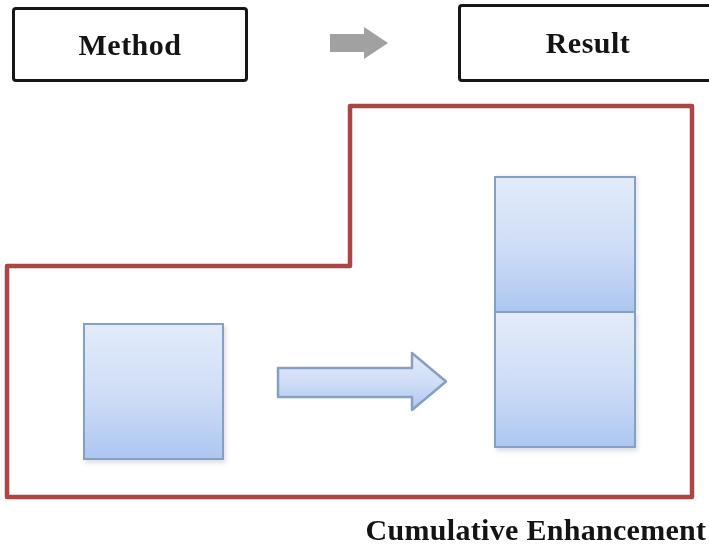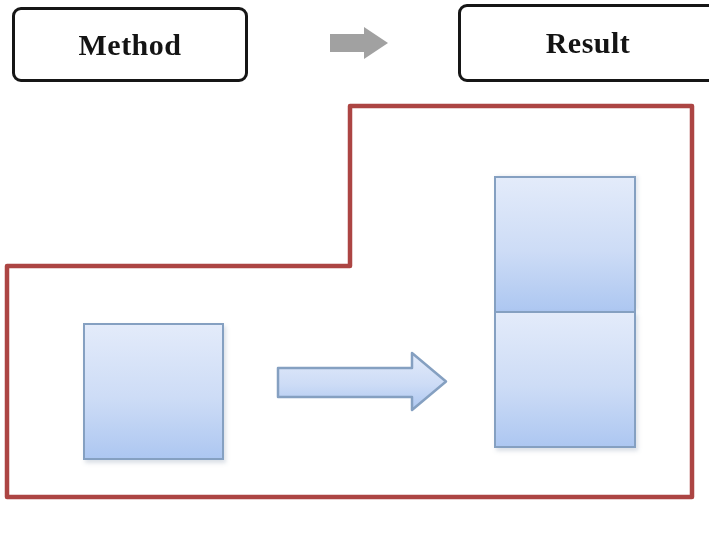--- a/index.html
+++ b/index.html
@@ -38,21 +38,21 @@
     stroke-width: 2.5;
     stroke-linejoin: round;
   }
   .grad-light { stop-color: var(--blue-fill-light, #e3ebfa); }
   .grad-dark  { stop-color: var(--blue-fill-dark, #adc7f1); }
 
   .flow-box {
     position: absolute;
     box-sizing: border-box;
     border: 3.5px solid var(--black-border, #161616);
-    border-radius: 9px;
+    border-radius: 4px;
     background: #ffffff;
     display: flex;
     align-items: center;
     justify-content: center;
     font-weight: 700;
     font-size: 30px;
     color: var(--text-color, #141414);
     letter-spacing: 0.5px;
   }
   .method-box { left: 12px; top: 7px;  width: 236px; height: 75px; }
@@ -117,14 +117,15 @@
   <div class="flow-box result-box">
     <span>Result</span>
   </div>
 
   <div class="blue-block establishment-block"></div>
 
   <div class="blue-block enhancement-top"></div>
   <div class="blue-block enhancement-bottom"></div>
 
 
+  <div class="caption caption-enhancement">Cumulative Enhancement</div>
 
 </div>
 
 </body></html>

